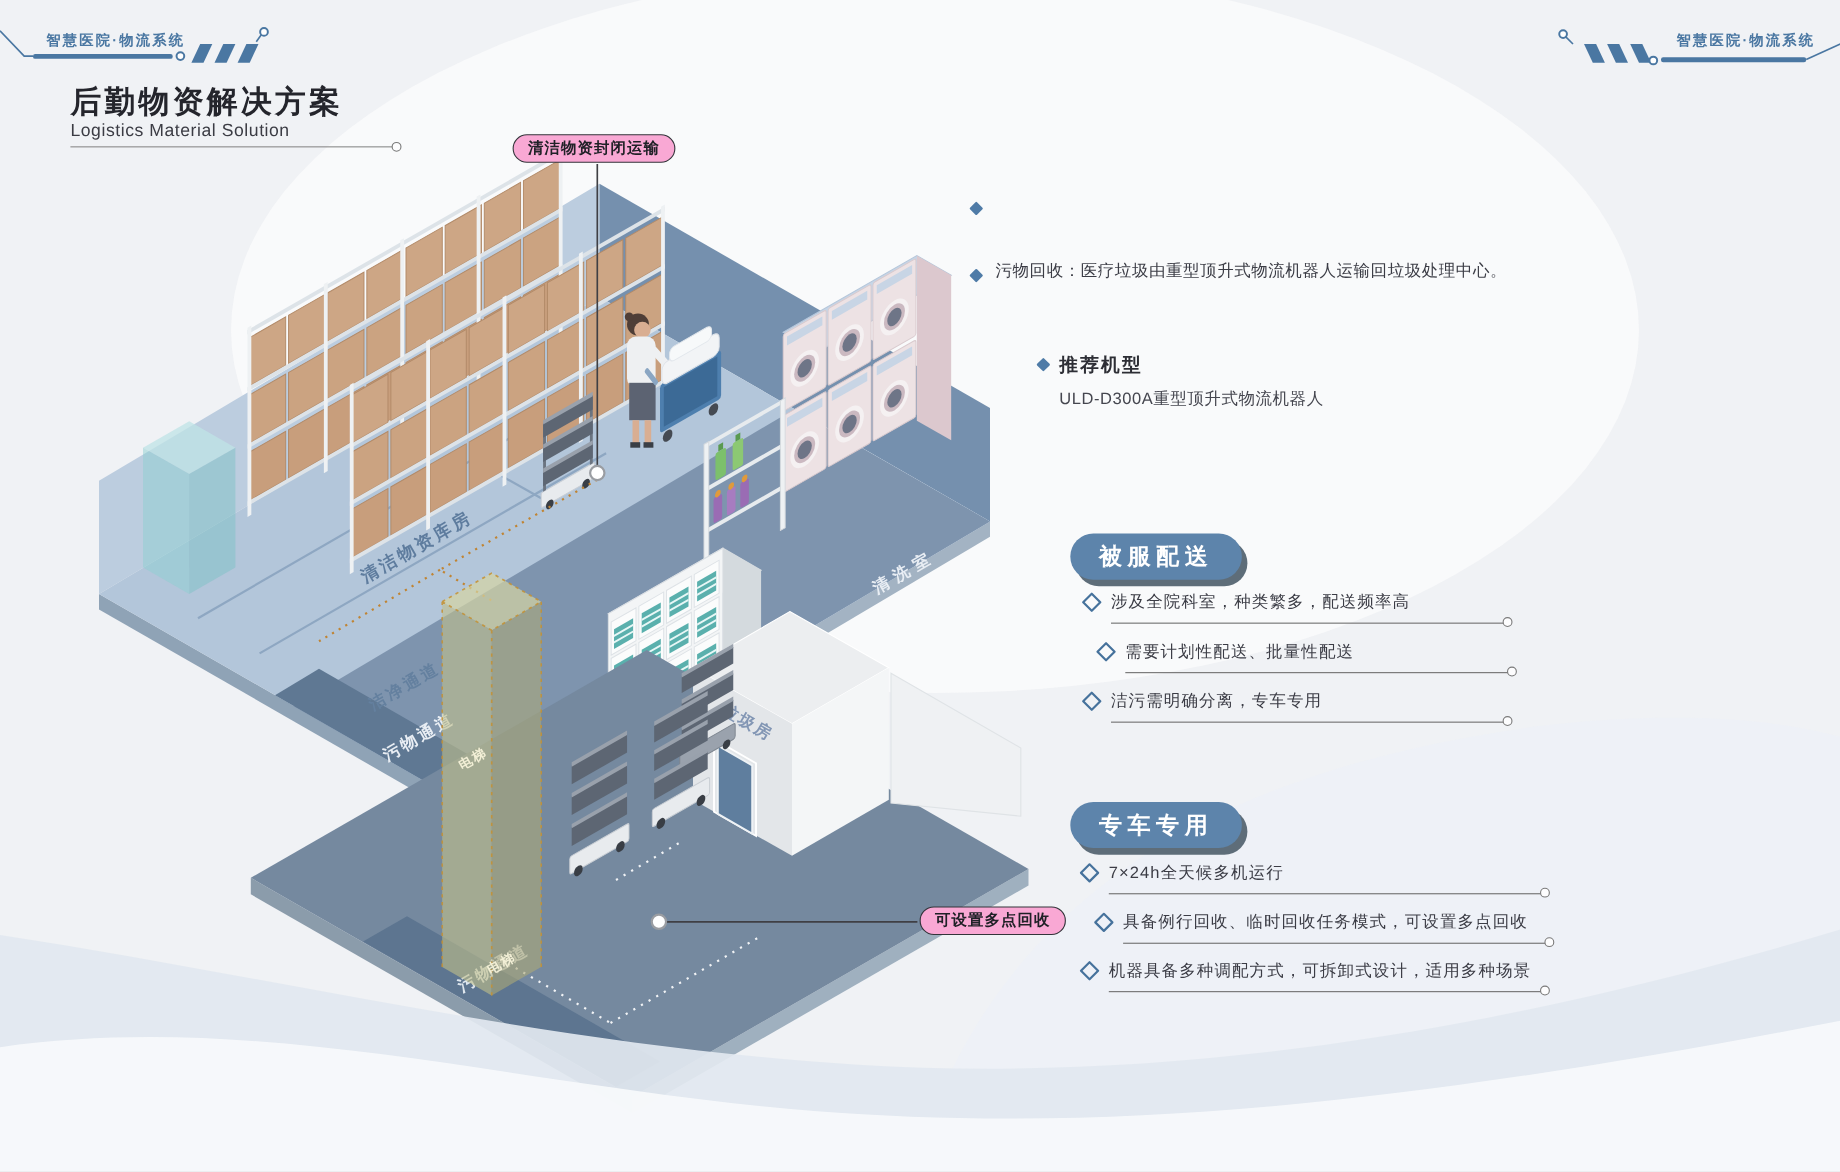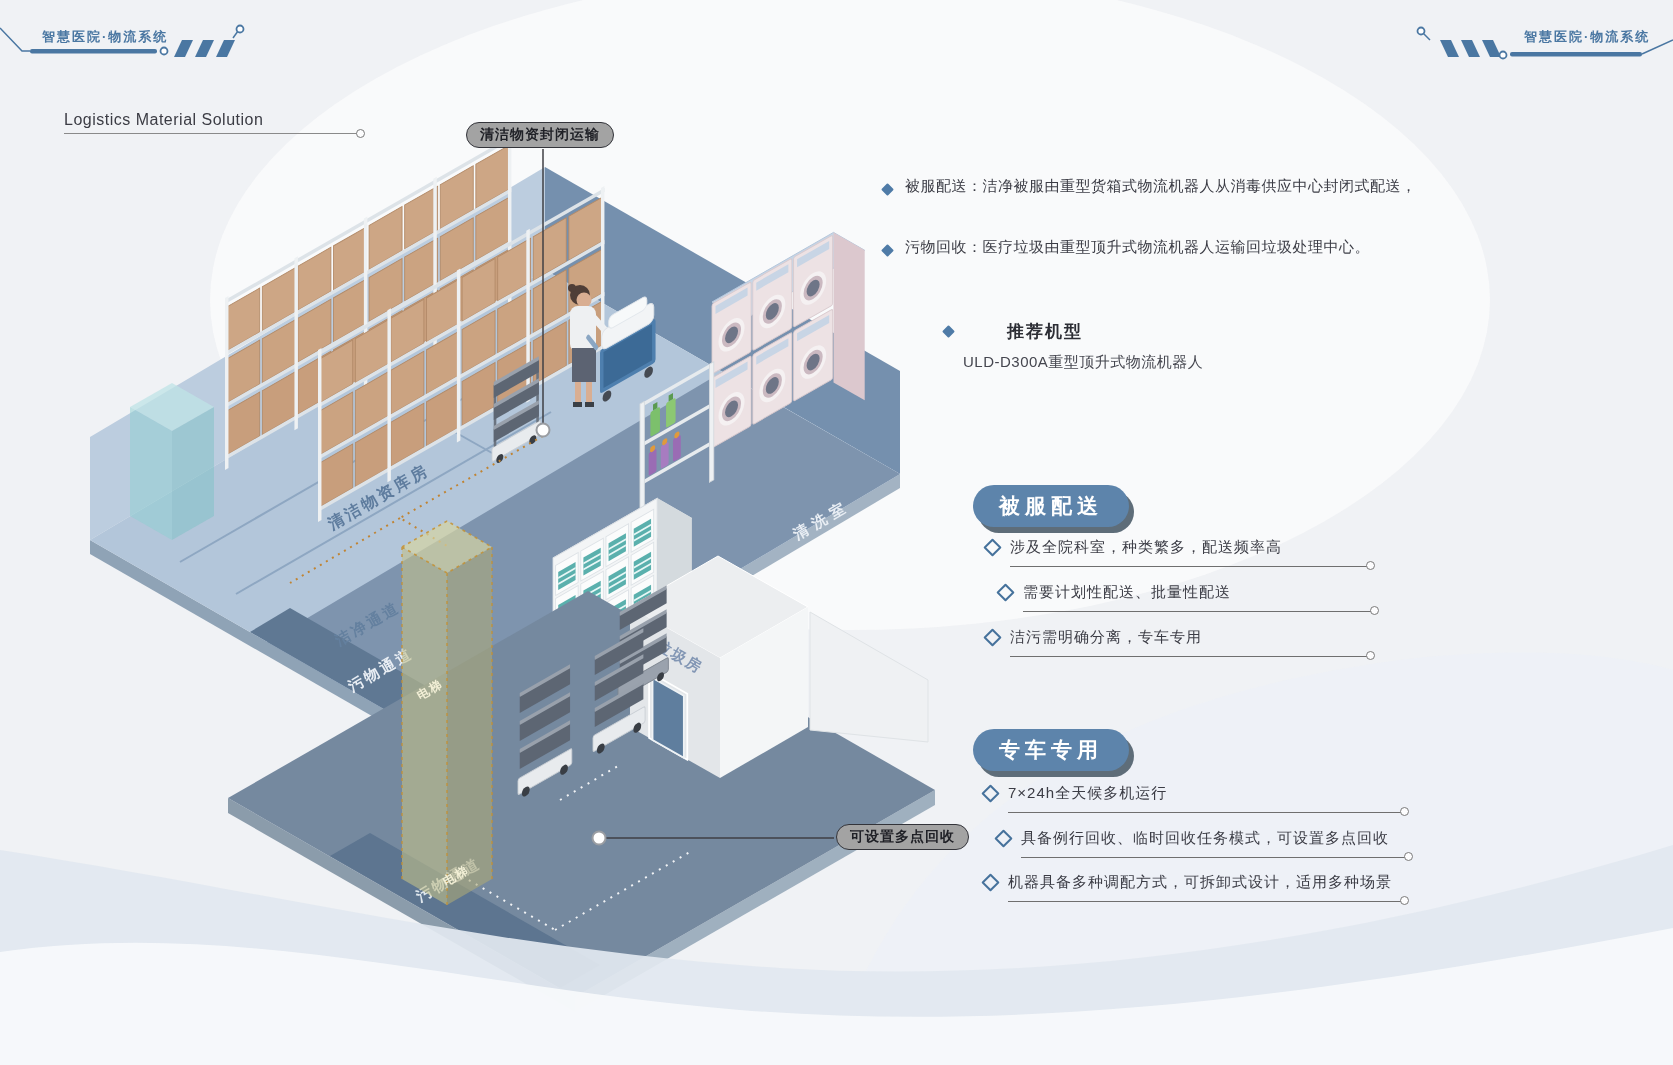--- a/index.html
+++ b/index.html
@@ -8,21 +8,21 @@
   #stage svg{position:absolute;left:0;top:0;}
   .abs{position:absolute;}
   
   .brand{font-size:13px;font-weight:bold;color:#4a77a2;letter-spacing:2px;}
   
   .title-zh{font-size:28px;font-weight:bold;color:#24252c;letter-spacing:3px;}
   .title-en{font-size:16px;color:#3b3c44;letter-spacing:0.5px;}
   .title-line{width:293px;border-top:1.6px solid #8a8a8a;}
   .ring{width:7px;height:7px;border:1.6px solid #7a7a7a;border-radius:50%;background:#fdfdfe;}
   
-  .pill{background:#a3a3a3;border:1.6px solid #33343a;border-radius:15px;padding:3px 13px;
+  .pill{background:#f9a8d4;border:1.6px solid #33343a;border-radius:15px;padding:3px 13px;
         font-size:14px;font-weight:bold;color:#202127;white-space:nowrap;letter-spacing:1px;}
   
   .diamond{width:9px;height:9px;background:#4f7ba7;transform:rotate(45deg);border-radius:1px;}
   .diamond-o{width:9px;height:9px;border:2px solid #46729c;transform:rotate(45deg);border-radius:1px;background:transparent;}
   .body-txt{font-size:15px;color:#3b3c45;line-height:27px;letter-spacing:0.5px;white-space:nowrap;}
   .rec-label{font-size:17px;font-weight:bold;color:#2d2e35;letter-spacing:2px;}
   .rec-model{font-size:15px;color:#45464f;letter-spacing:0.5px;}
   .badge{display:inline-block;background:#5d84ab;color:#ffffff;font-size:21px;font-weight:bold;
          letter-spacing:5px;padding:7px 26px;border-radius:999px;box-shadow:5px 6px 0 #5e6d79;}
   .feat-txt{font-size:15px;color:#3b3c45;letter-spacing:1px;white-space:nowrap;}
@@ -397,36 +397,36 @@
     <path d="M1482,40 l8,17 h11 l-8,-17 z" stroke="none"></path>
     <circle cx="1503" cy="55" r="3.5" fill="#ffffff" stroke-width="1.8"></circle>
     <rect x="1510" y="52" width="132" height="4.5" rx="2" stroke="none"></rect>
     <path d="M1642,54 L1673,40" stroke-width="1.5" fill="none"></path>
   </g>
 </svg>
 
 <div class="abs brand" style="left:42px;top:28px;">智慧医院·物流系统</div>
 <div class="abs brand" style="left:1524px;top:28px;">智慧医院·物流系统</div>
 
+<div class="abs title-zh" style="left:64px;top:74px;">后勤物资解决方案</div>
 <div class="abs title-en" style="left:64px;top:111px;">Logistics Material Solution</div>
 <div class="abs title-line" style="left:64px;top:133px;"></div>
 <div class="abs ring" style="left:356px;top:129px;"></div>
 
 <div class="abs pill" style="left:466px;top:122px;">清洁物资封闭运输</div>
 <div class="abs pill" style="left:836px;top:824px;">可设置多点回收</div>
 
 <div class="abs diamond" style="left:883px;top:185px;"></div>
 <div class="abs body-txt" style="left:905px;top:172px;">
-  <div>被服配送：洁净被服由重型货箱式物流机器人从消毒供应中心封闭式配送，</div>
 </div>
 <div class="abs diamond" style="left:883px;top:246px;"></div>
 <div class="abs body-txt" style="left:905px;top:233px;">污物回收：医疗垃圾由重型顶升式物流机器人运输回垃圾处理中心。</div>
 
 <div class="abs diamond" style="left:944px;top:327px;"></div>
-<div class="abs rec-label" style="left:963px;top:320px;margin-left:44px;">推荐机型</div>
+<div class="abs rec-label" style="left:963px;top:320px;">推荐机型</div>
 <div class="abs rec-model" style="left:963px;top:353px;">ULD-D300A重型顶升式物流机器人</div>
 
 <div class="abs badge" style="left:973px;top:485px;">被服配送</div>
 <div class="abs diamond-o" style="left:986px;top:541px;"></div>
 <div class="abs feat-txt" style="left:1010px;top:538px;">涉及全院科室，种类繁多，配送频率高</div>
 <div class="abs feat-line" style="left:1010px;top:566px;width:358px;"></div>
 <div class="abs ring" style="left:1366px;top:561px;"></div>
 <div class="abs diamond-o" style="left:999px;top:586px;"></div>
 <div class="abs feat-txt" style="left:1023px;top:583px;">需要计划性配送、批量性配送</div>
 <div class="abs feat-line" style="left:1023px;top:611px;width:349px;"></div>

